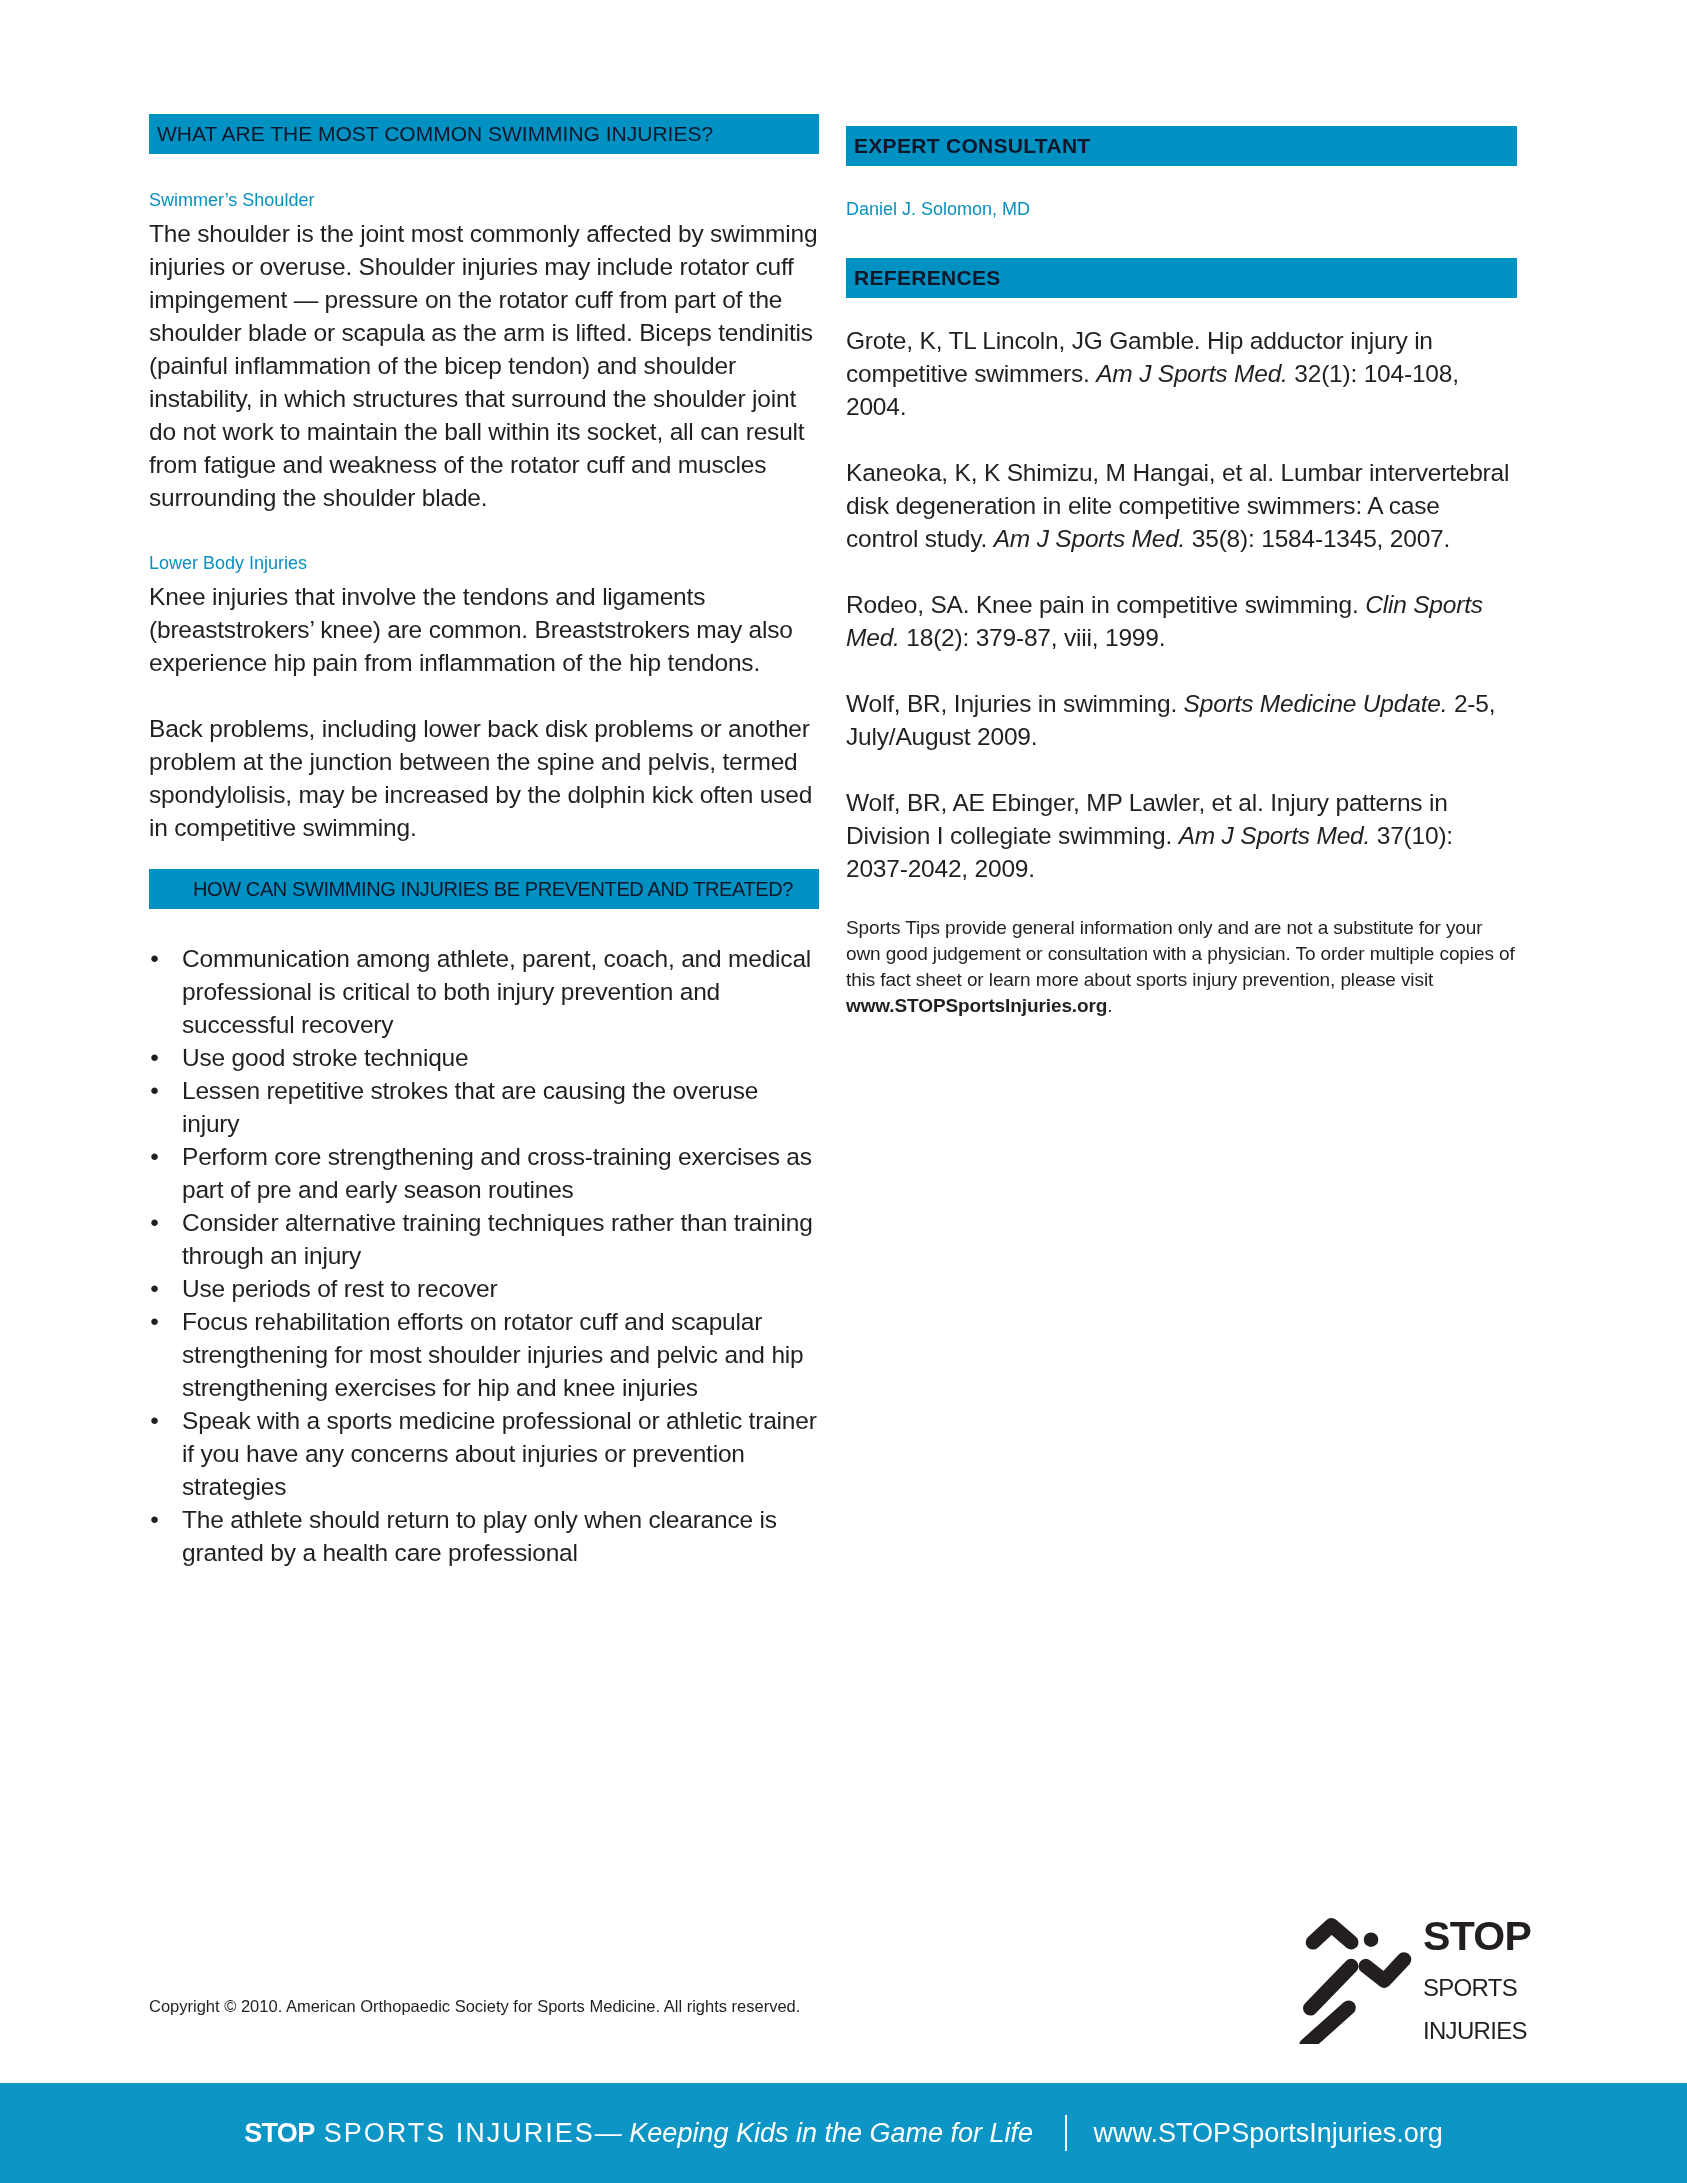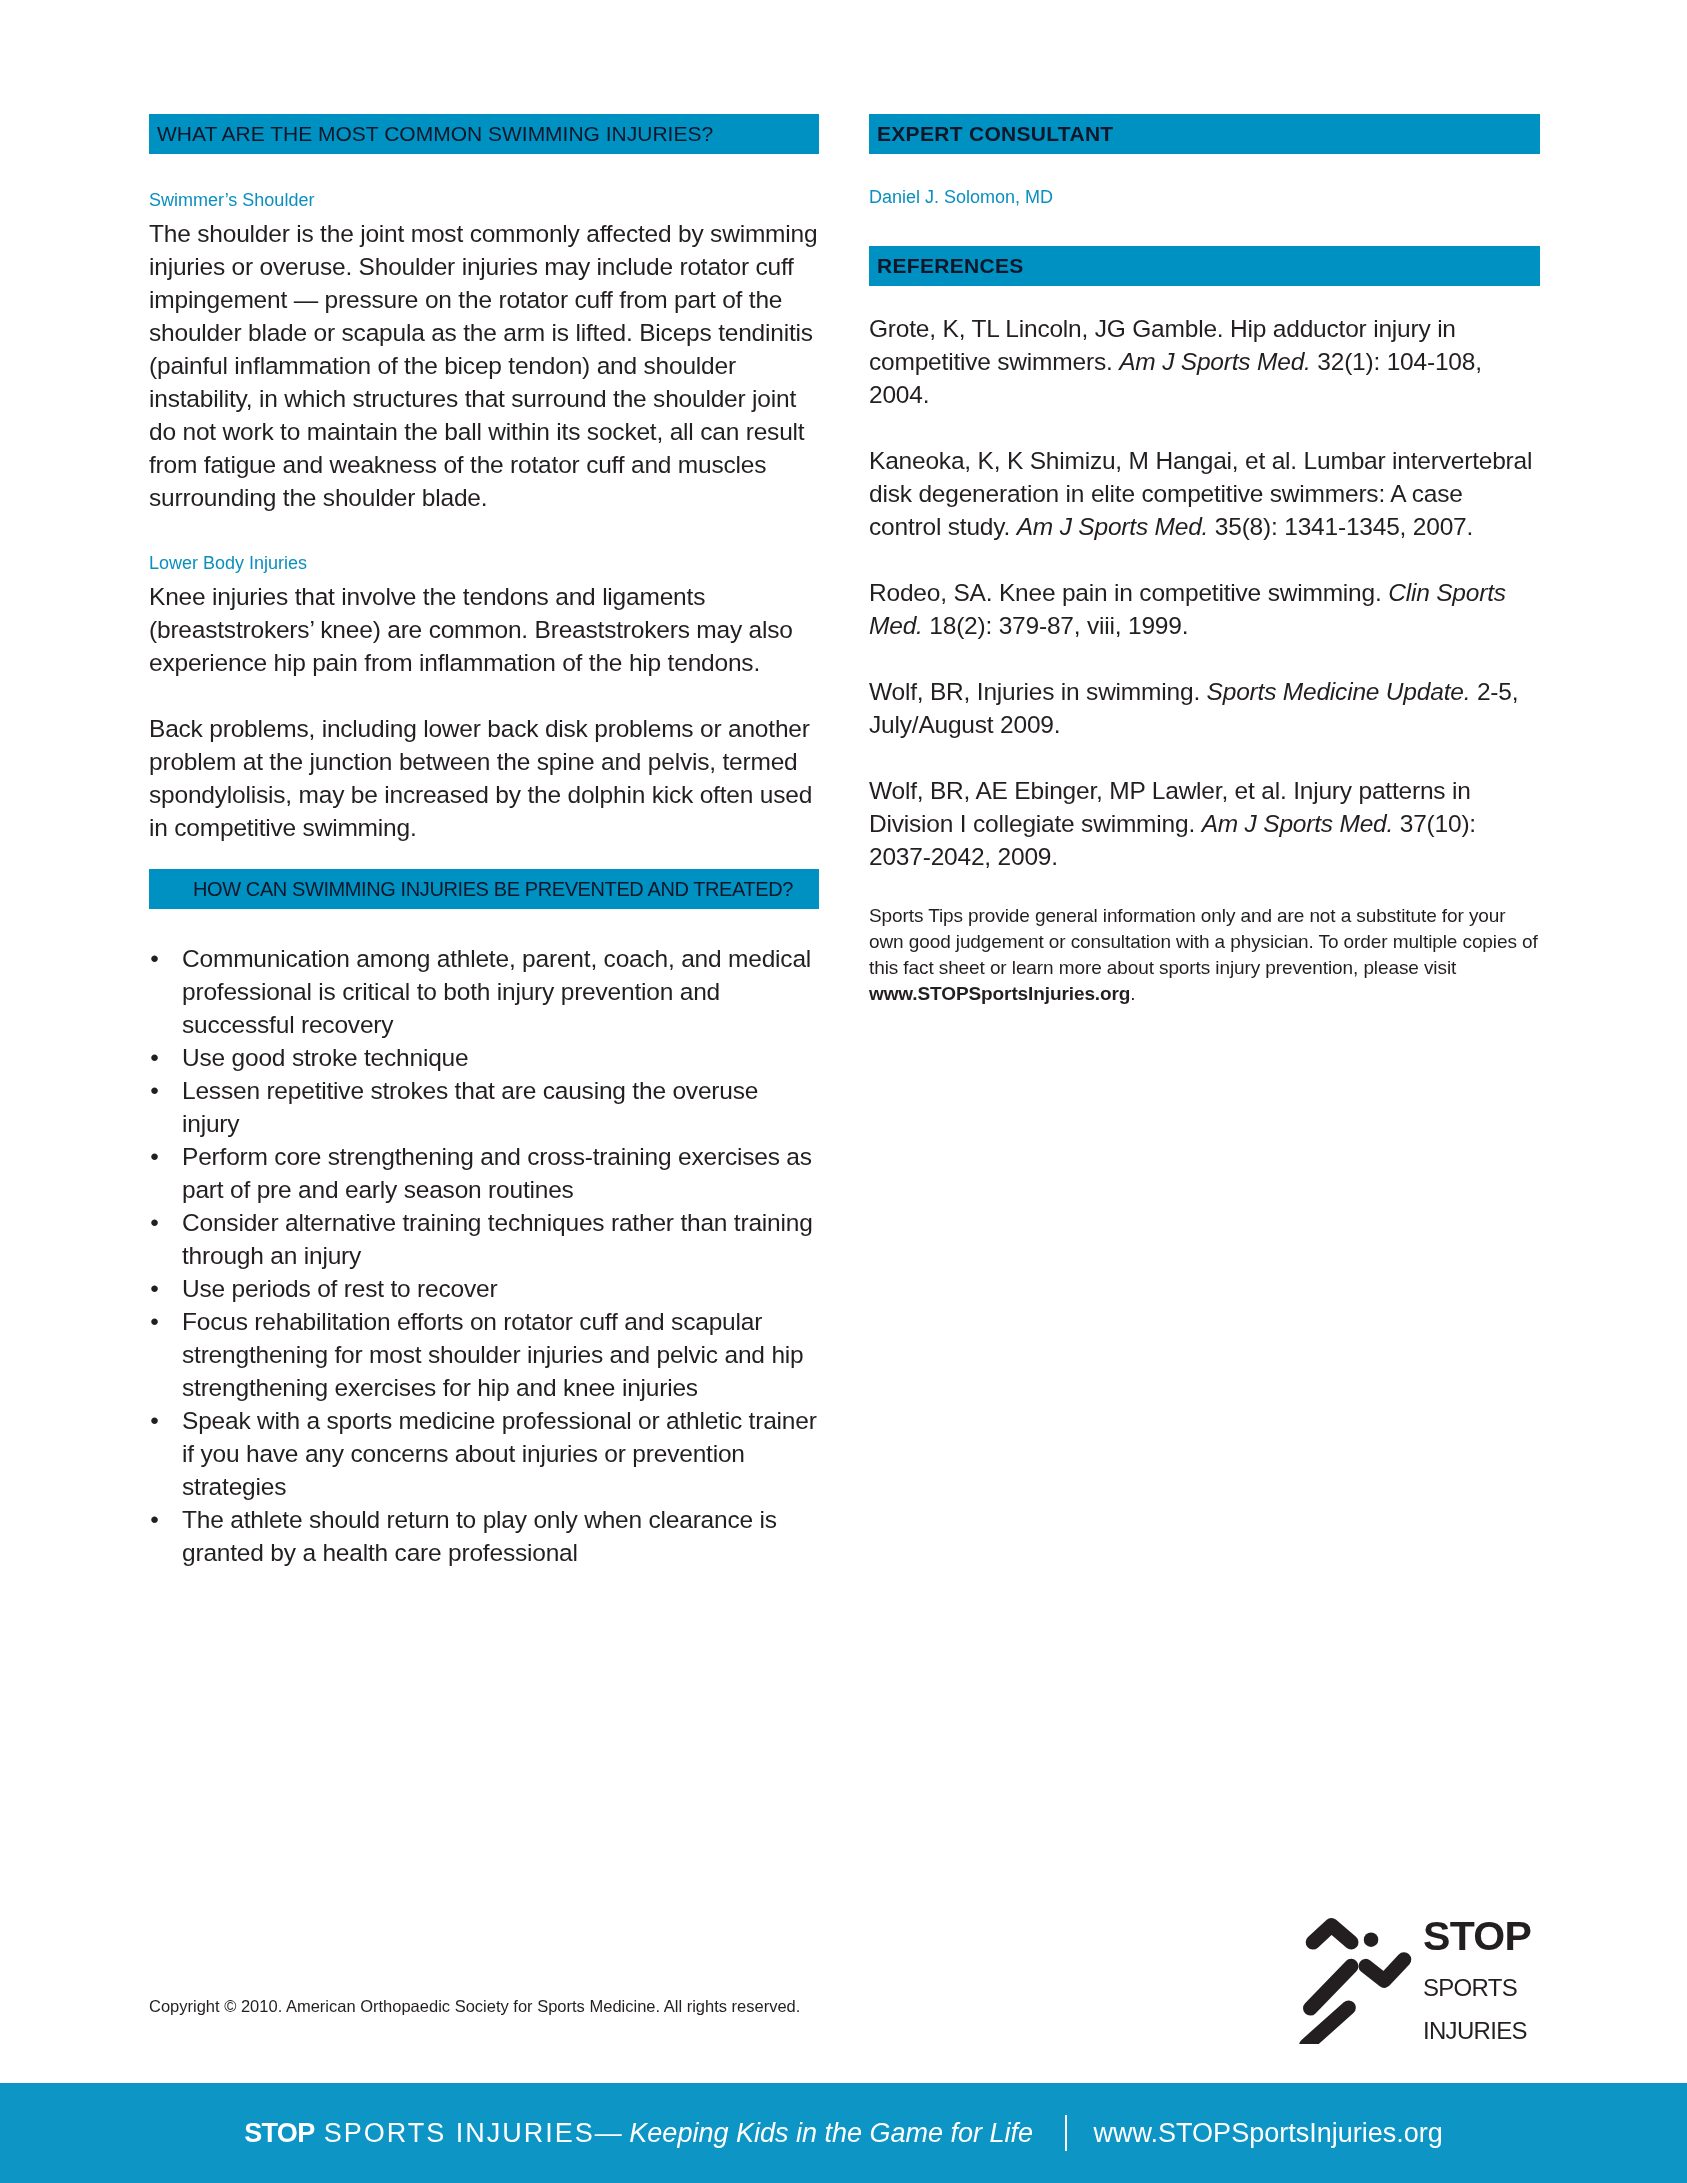--- a/index.html
+++ b/index.html
@@ -2,21 +2,21 @@
 <html style="font-size:10.6px"><head>
 <meta charset="utf-8">
 <style>
   html, body { margin:0; padding:0; }
   body {
     width:1687px; height:2183px; position:relative; background:#ffffff;
     font-family:"Liberation Sans", sans-serif; color:#231f20; overflow:hidden;
   }
   .col { position:absolute; top:114px; }
   .col-left { left:149px; width:670px; }
-  .col-right { left:869px; width:671px; }
+  .col-right { left:846px; width:671px;margin-top:12px; }
   .bar {
     background:#0091c3; color:#0f172a; height:40px; line-height:40px;
     padding-left:8px; font-size:21px; letter-spacing:0px; box-sizing:border-box;
     white-space:nowrap; overflow:hidden;
   }
   .bar.narrow { font-size:20px; letter-spacing:-0.4px;padding-left:44px; }
   .bar.bold { font-weight:bold; font-size:21px; letter-spacing:0.3px; }
   .subhead { color:#0a8fbf; font-size:18px; line-height:33px; margin:0; }
   .body { font-size:24.5px; line-height:33px; margin:0; letter-spacing:-0.2px; }
   .list { list-style:none; margin:0; padding:0; }
@@ -76,21 +76,21 @@
 <div class="col col-right">
   <div class="bar bold">EXPERT CONSULTANT</div>
   <div style="height:26.5px"></div>
   <p class="subhead">Daniel J. Solomon, MD</p>
   <div style="height:32px"></div>
   <div class="bar bold">REFERENCES</div>
   <div style="height:26.5px"></div>
 
   <div>
     <p class="ref"><span>Grote, K, TL Lincoln, JG Gamble. Hip adductor injury in competitive swimmers. </span><i>Am J Sports Med.</i><span> 32(1): 104-108, 2004.</span></p>
-    <p class="ref"><span>Kaneoka, K, K Shimizu, M Hangai, et al. Lumbar intervertebral disk degeneration in elite competitive swimmers: A case control study. </span><i>Am J Sports Med.</i><span> 35(8): 1341-1345, 2007.</span></p>
+    <p class="ref"><span>Kaneoka, K, K Shimizu, M Hangai, et al. Lumbar intervertebral disk degeneration in elite competitive swimmers: A case control study. </span><i>Am J Sports Med.</i><span> 35(8): 1584-1345, 2007.</span></p>
     <p class="ref"><span>Rodeo, SA. Knee pain in competitive swimming. </span><i>Clin Sports Med.</i><span> 18(2): 379-87, viii, 1999.</span></p>
     <p class="ref"><span>Wolf, BR, Injuries in swimming. </span><i>Sports Medicine Update.</i><span> 2-5, July/August 2009.</span></p>
     <p class="ref" style="margin-bottom:30px"><span>Wolf, BR, AE Ebinger, MP Lawler, et al. Injury patterns in Division I collegiate swimming. </span><i>Am J Sports Med.</i><span> 37(10): 2037-2042, 2009.</span></p>
   </div>
 
   <p class="disclaimer"><span>Sports Tips provide general information only and are not a substitute for your own good judgement or consultation with a physician. To order multiple copies of this fact sheet or learn more about sports injury prevention, please visit </span><b>www.STOPSportsInjuries.org</b><span>.</span></p>
 </div>
 
 <div class="copyright">Copyright © 2010. American Orthopaedic Society for Sports Medicine. All rights reserved.</div>
 

